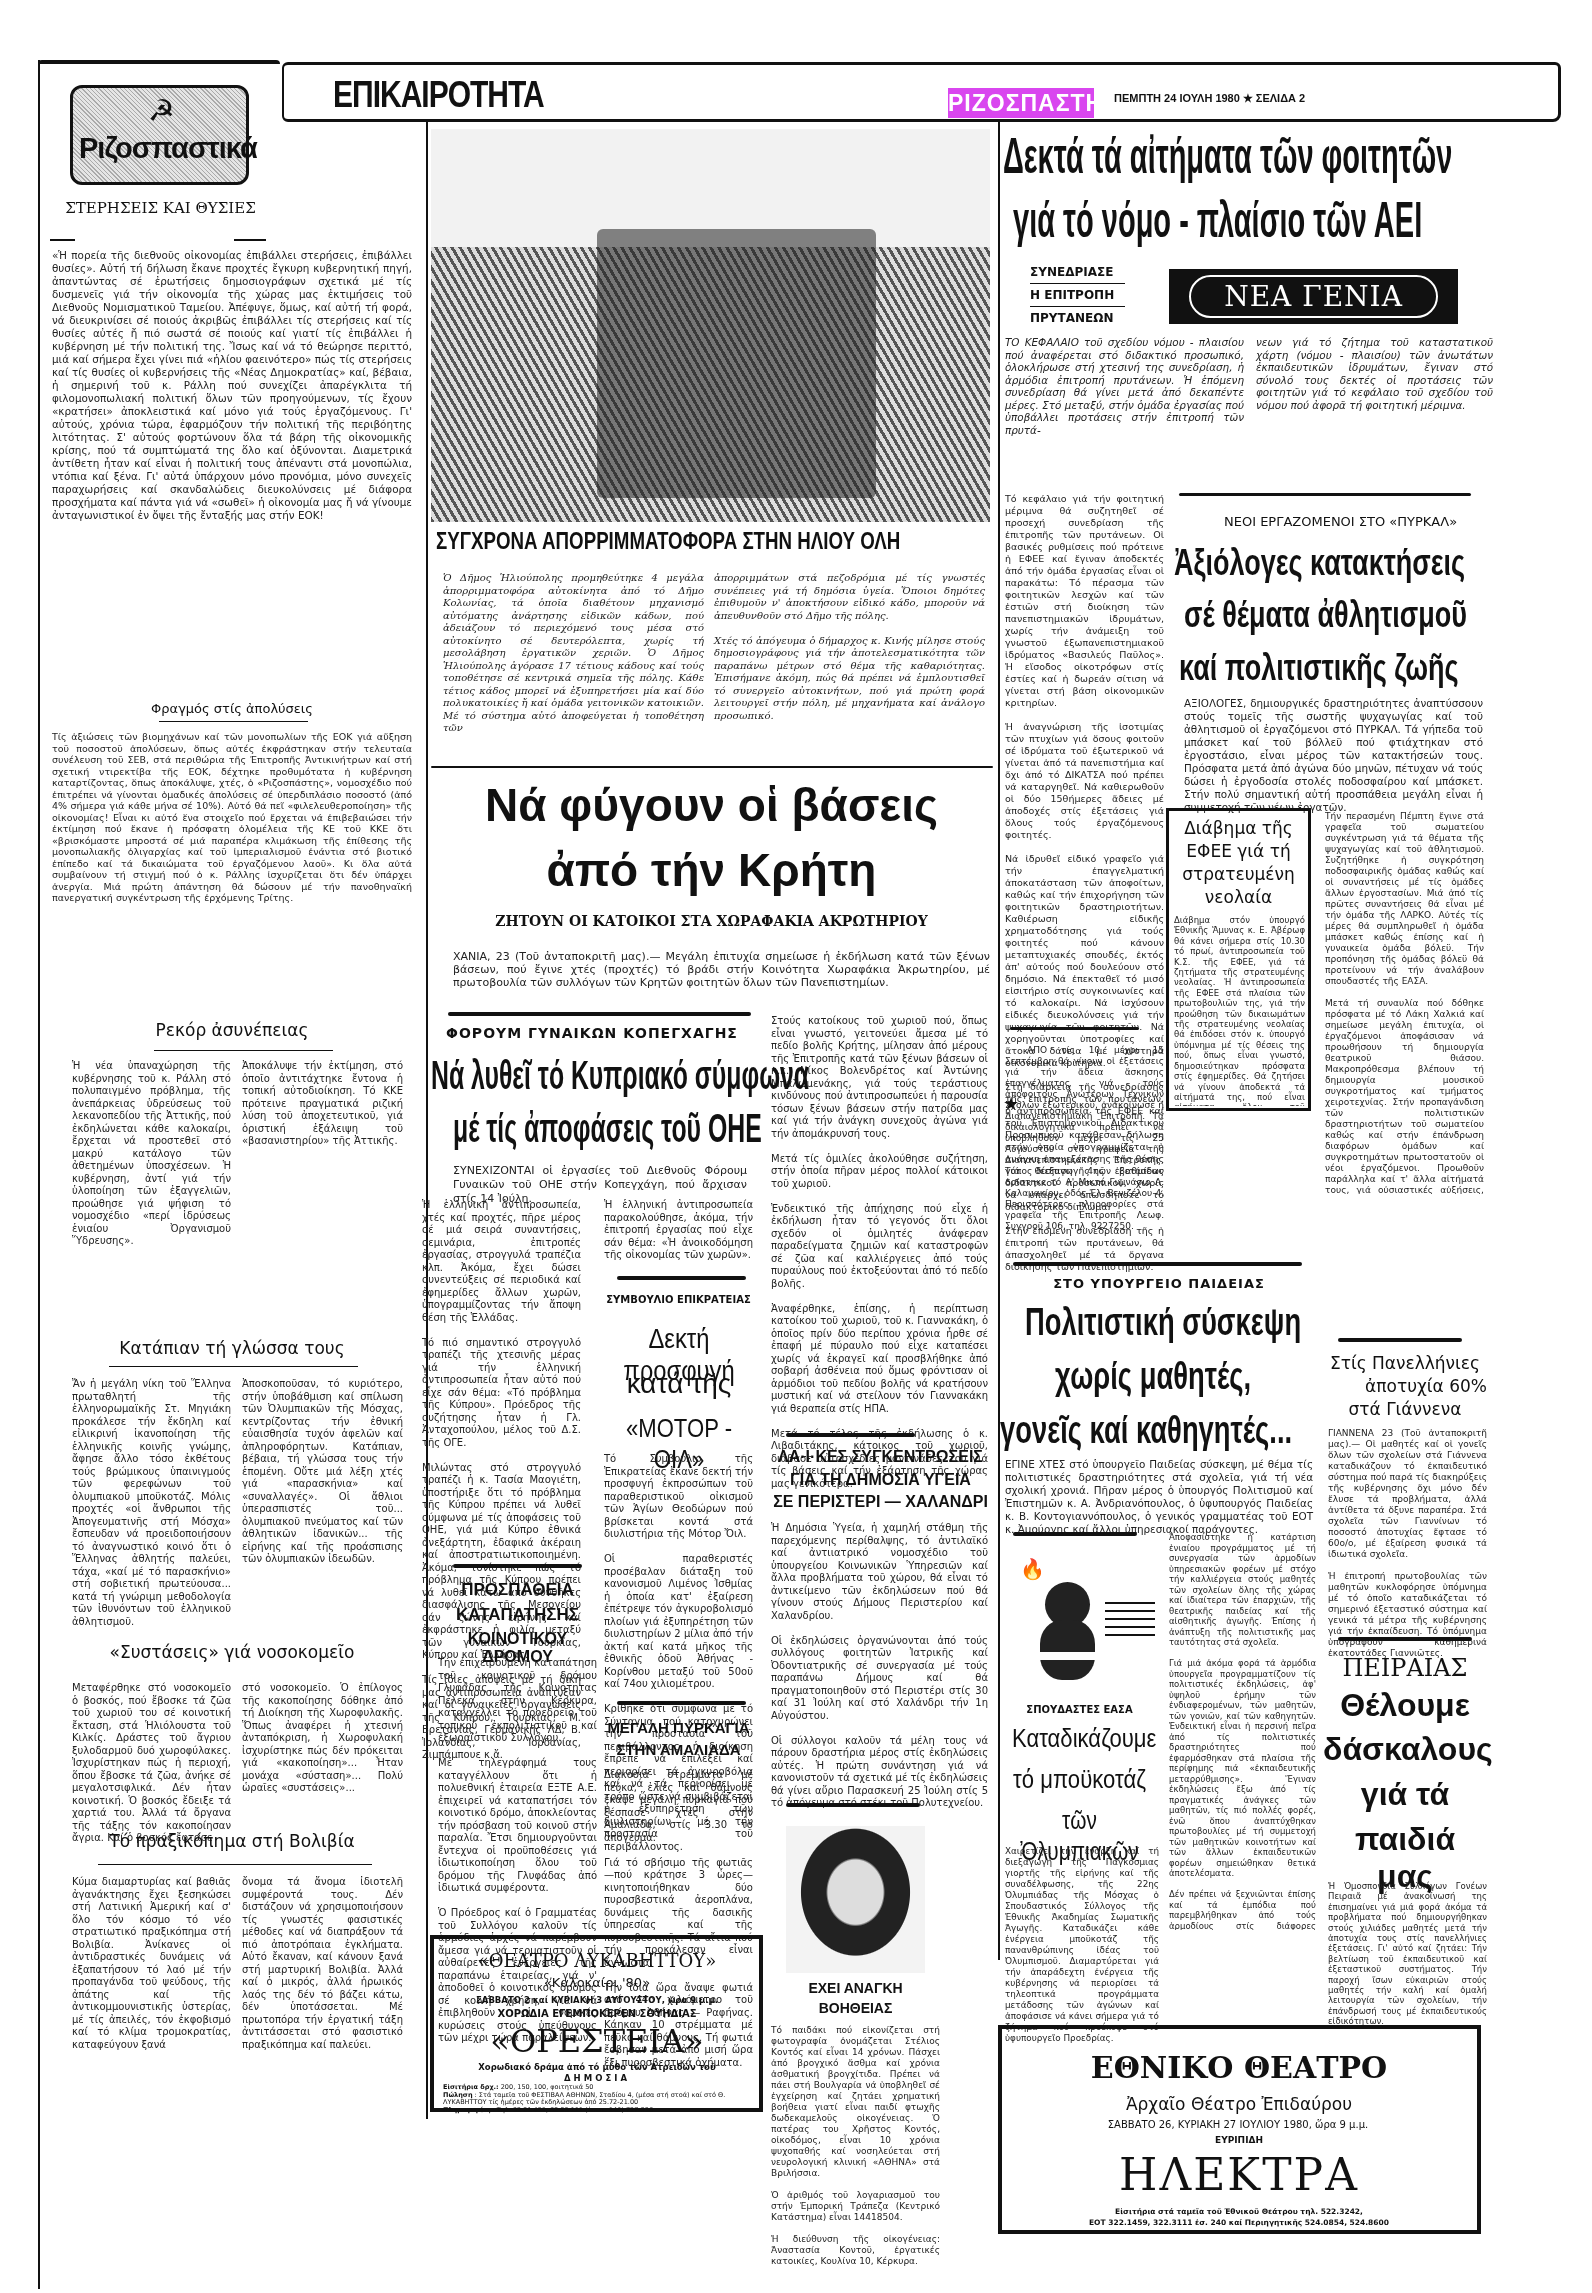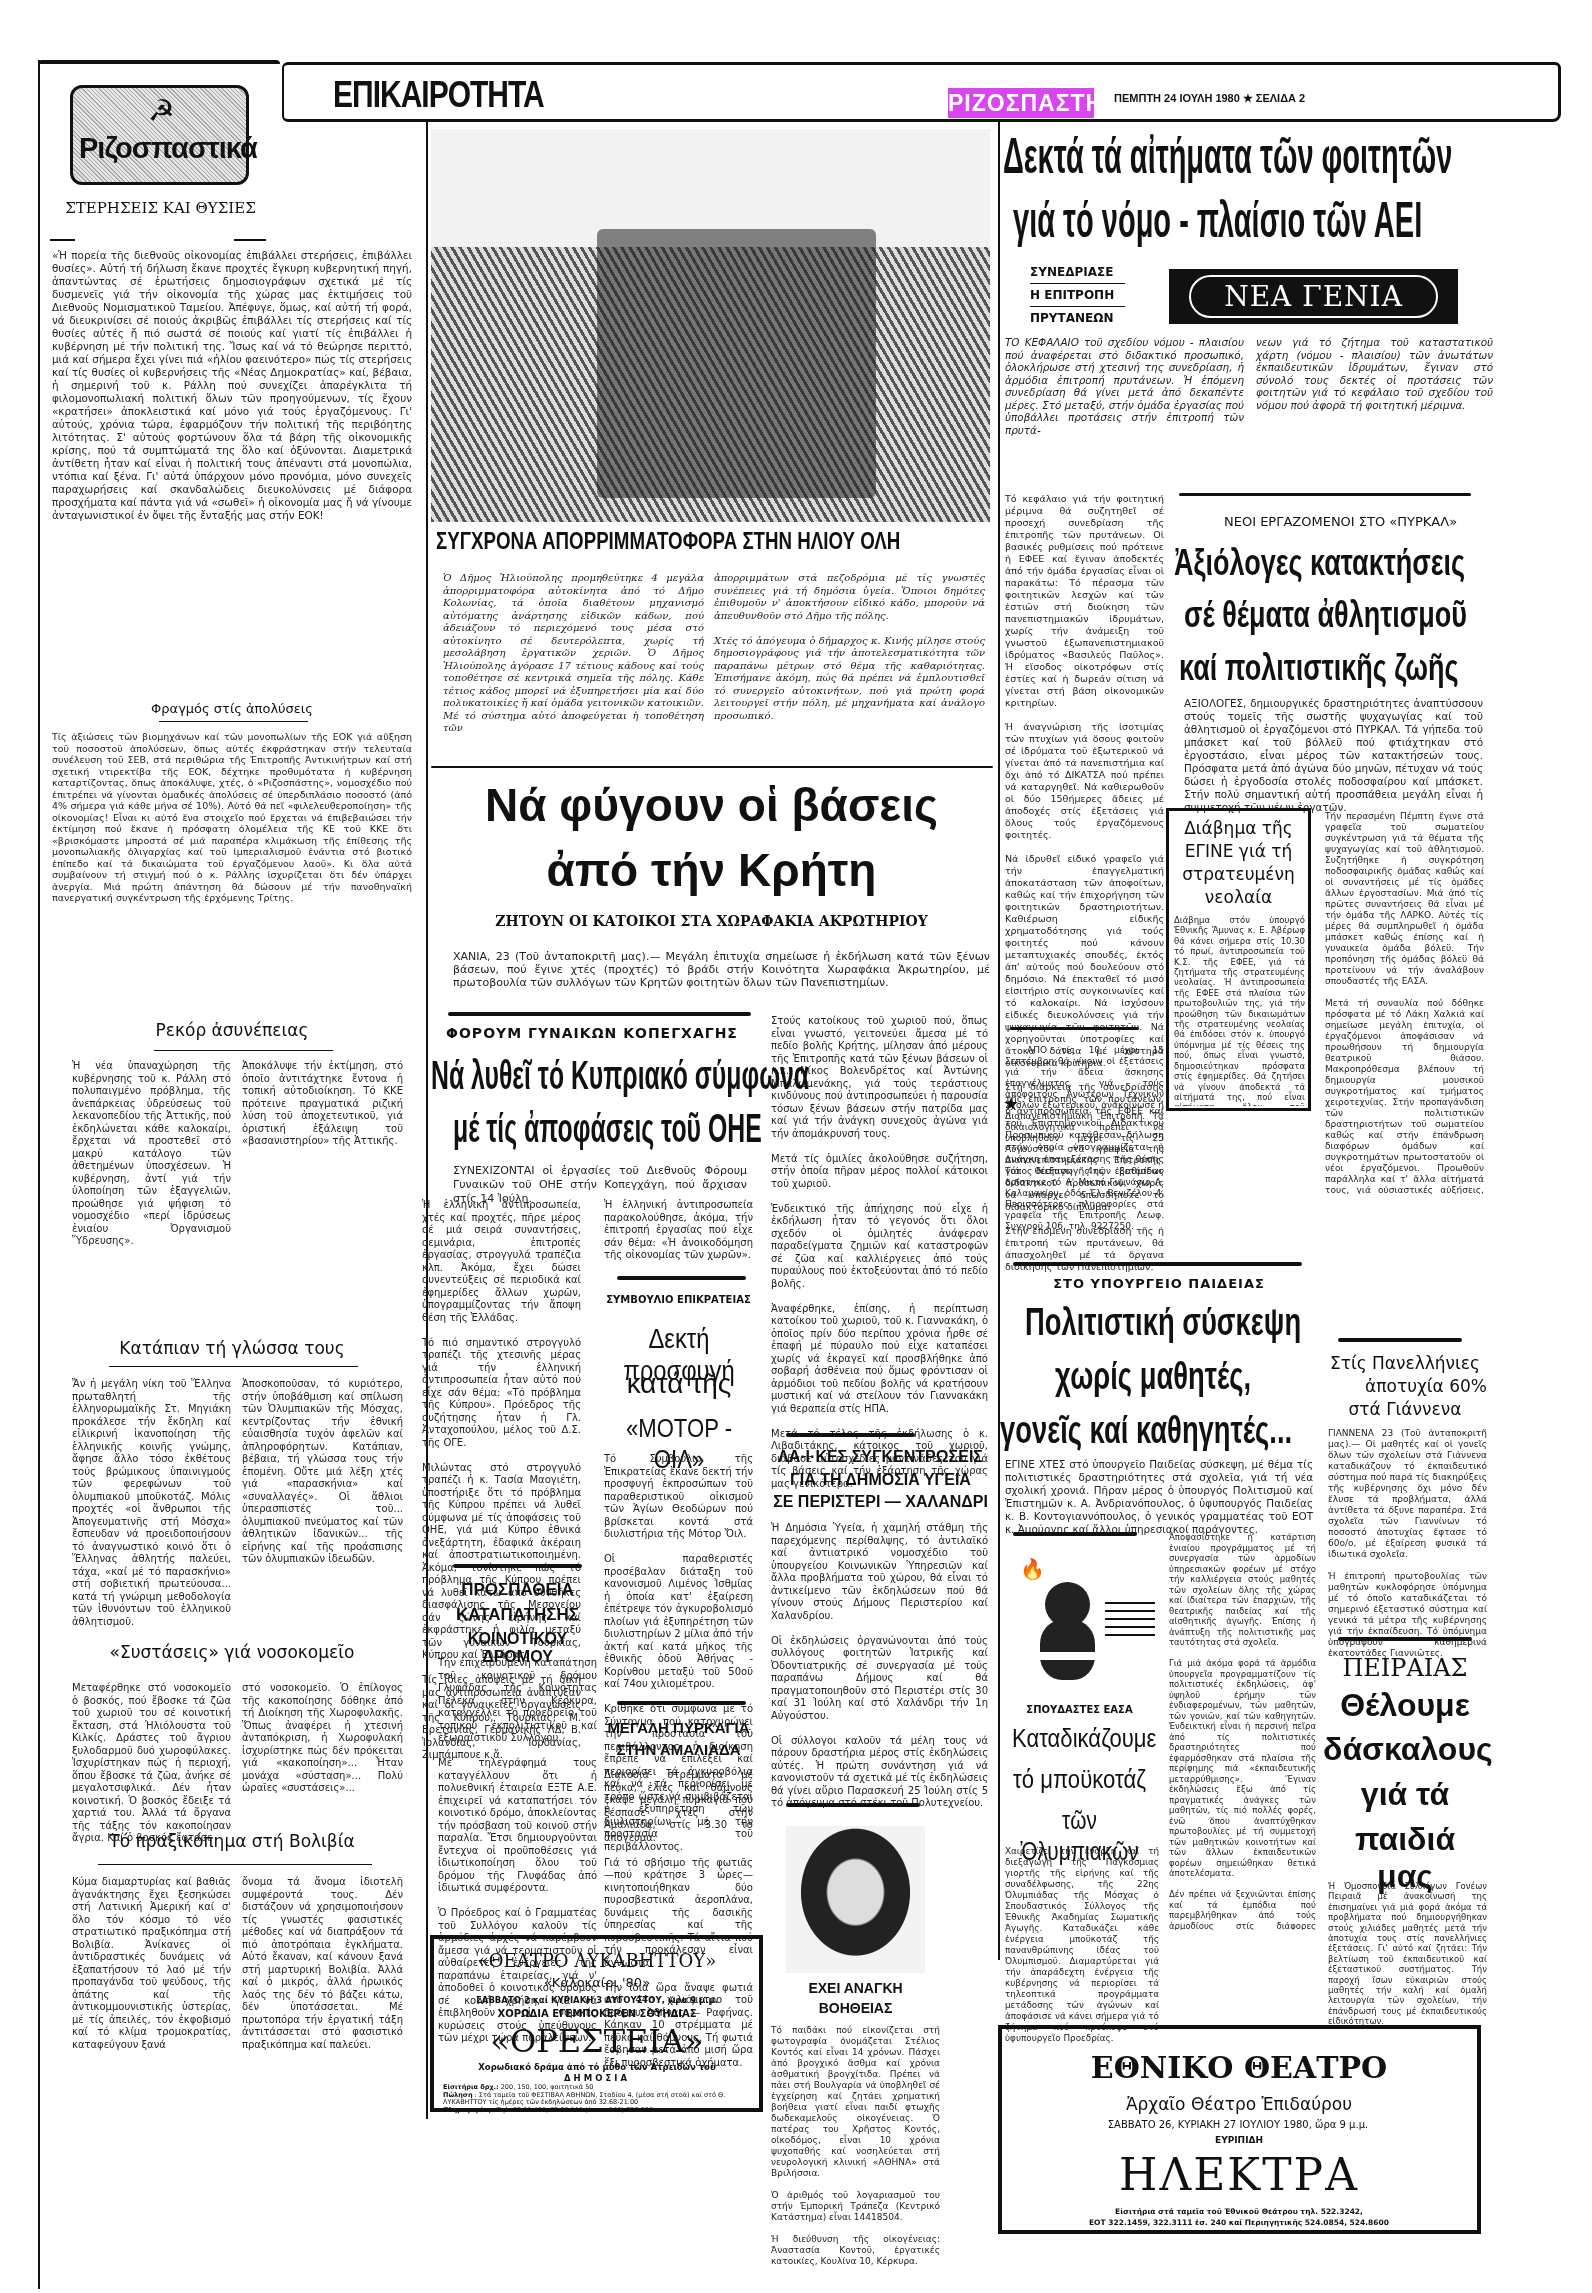--- a/index.html
+++ b/index.html
@@ -154,21 +154,21 @@
 <div class="ad-box" style="left:430px;top:1935px;width:333px;height:177px;"></div>
 <div class="abs center serif" style="left:438px;top:1950px;width:318px;font-size:18px;">«ΘΕΑΤΡΟ ΛΥΚΑΒΗΤΤΟΥ»</div>
 <div class="abs center" style="left:438px;top:1975px;width:318px;font-size:13px;">«Καλοκαίρι '80»</div>
 <div class="abs center" style="left:438px;top:1995px;width:318px;font-size:8.5px;font-weight:bold;">ΣΑΒΒΑΤΟ 2 καί ΚΥΡΙΑΚΗ 3 ΑΥΓΟΥΣΤΟΥ, ὥρα 9 μ.μ.</div>
 <div class="abs center" style="left:438px;top:2008px;width:318px;font-size:10px;font-weight:bold;">ΧΟΡΩΔΙΑ ΕΓΕΜΠΟΚΕΡΕΝ ΣΟΥΗΔΙΑΣ</div>
 <div class="abs center serif" style="left:438px;top:2023px;width:318px;font-size:32px;line-height:36px;">«ΟΡΕΣΤΕΙΑ»</div>
 <div class="abs center" style="left:438px;top:2062px;width:318px;font-size:8.5px;font-weight:bold;">Χορωδιακό δράμα ἀπό τό μύθο τῶν Ἀτρειδῶν τοῦ</div>
 <div class="abs center" style="left:438px;top:2073px;width:318px;font-size:8.5px;font-weight:bold;letter-spacing:3px;">ΔΗΜΟΣΙΑ</div>
 <div class="abs" style="left:443px;top:2084px;width:310px;font-size:6.5px;line-height:7.5px;">
   <div><b>Εἰσιτήρια δρχ.:</b> <span>200, 150, 100, φοιτητικά 50</span></div>
-  <div><b>Πώληση</b> <span>: Στά ταμεῖα τοῦ ΦΕΣΤΙΒΑΛ ΑΘΗΝΩΝ, Σταδίου 4, (μέσα στή στοά) καί στό Θ. ΛΥΚΑΒΗΤΤΟΥ τίς ἡμέρες τῶν ἐκδηλώσεων ἀπό 32.68-21.00</span></div>
+  <div><b>Πώληση</b> <span>: Στά ταμεῖα τοῦ ΦΕΣΤΙΒΑΛ ΑΘΗΝΩΝ, Σταδίου 4, (μέσα στή στοά) καί στό Θ. ΛΥΚΑΒΗΤΤΟΥ τίς ἡμέρες τῶν ἐκδηλώσεων ἀπό 25.72-21.00</span></div>
   <div><b>Πληροφορίες</b> <span>: Τηλ. 32 21 459, 32 23 111 (ἐσωτ. 140) 727-236</span></div>
 </div>
 
 <div class="vline" style="left:998px;top:119px;height:1841px;"></div>
 <div class="abs cond" style="left:1003px;top:127px;font-size:50px;transform:scaleX(0.58);white-space:nowrap;">Δεκτά τά αἰτήματα τῶν φοιτητῶν</div>
 <div class="abs cond" style="left:1013px;top:191px;font-size:50px;transform:scaleX(0.58);white-space:nowrap;">γιά τό νόμο - πλαίσιο τῶν ΑΕΙ</div>
 
 <div class="abs" style="left:1030px;top:261px;width:95px;font-size:12px;font-weight:bold;line-height:22px;">
   <div style="border-bottom:1px solid #111;">ΣΥΝΕΔΡΙΑΣΕ</div>
   <div style="border-bottom:1px solid #111;">Η ΕΠΙΤΡΟΠΗ</div>
@@ -191,21 +191,21 @@
 <div class="abs rule" style="left:1179px;top:493px;width:292px;height:3px;"></div>
 
 <div class="abs" style="left:1224px;top:514px;font-size:13px;">ΝΕΟΙ ΕΡΓΑΖΟΜΕΝΟΙ ΣΤΟ «ΠΥΡΚΑΛ»</div>
 <div class="abs cond" style="left:1174px;top:542px;font-size:36px;transform:scaleX(0.75);white-space:nowrap;">Ἀξιόλογες κατακτήσεις</div>
 <div class="abs cond" style="left:1184px;top:594px;font-size:36px;transform:scaleX(0.75);white-space:nowrap;">σέ θέματα ἀθλητισμοῦ</div>
 <div class="abs cond" style="left:1179px;top:647px;font-size:36px;transform:scaleX(0.75);white-space:nowrap;">καί πολιτιστικῆς ζωῆς</div>
 <div class="abs col-text" style="left:1184px;top:697px;width:299px;font-size:10.4px;line-height:13px;">ΑΞΙΟΛΟΓΕΣ, δημιουργικές δραστηριότητες ἀναπτύσσουν στούς τομεῖς τῆς σωστῆς ψυχαγωγίας καί τοῦ ἀθλητισμοῦ οἱ ἐργαζόμενοι στό ΠΥΡΚΑΛ. Τά γήπεδα τοῦ μπάσκετ καί τοῦ βόλλεϋ πού φτιάχτηκαν στό ἐργοστάσιο, εἶναι μέρος τῶν κατακτήσεών τους. Πρόσφατα μετά ἀπό ἀγώνα δύο μηνῶν, πέτυχαν νά τούς δώσει ἡ ἐργοδοσία στολές ποδοσφαίρου καί μπάσκετ. Στήν πολύ σημαντική αὐτή προσπάθεια μεγάλη εἶναι ἡ συμμετοχή τῶν νέων ἐργατῶν.</div>
 
 <div class="box" style="left:1166px;top:808px;width:145px;height:303px;"></div>
 <div class="abs center" style="left:1169px;top:818px;width:139px;font-size:17px;">Διάβημα τῆς</div>
-<div class="abs center" style="left:1169px;top:841px;width:139px;font-size:17px;">ΕΓΙΝΕ γιά τή</div>
+<div class="abs center" style="left:1169px;top:841px;width:139px;font-size:17px;">ΕΦΕΕ γιά τή</div>
 <div class="abs center" style="left:1169px;top:864px;width:139px;font-size:17px;">στρατευμένη</div>
 <div class="abs center" style="left:1169px;top:887px;width:139px;font-size:17px;">νεολαία</div>
 <div class="abs col-text" style="left:1174px;top:915px;width:131px;font-size:8.5px;line-height:10.4px;white-space:pre-line;overflow:hidden;height:191px;">Διάβημα στόν ὑπουργό Ἐθνικῆς Ἄμυνας κ. Ε. Ἀβέρωφ θά κάνει σήμερα στίς 10.30 τό πρωί, ἀντιπροσωπεία τοῦ Κ.Σ. τῆς ΕΦΕΕ, γιά τά ζητήματα τῆς στρατευμένης νεολαίας. Ἡ ἀντιπροσωπεία τῆς ΕΦΕΕ στά πλαίσια τῶν πρωτοβουλιῶν της, γιά τήν προώθηση τῶν δικαιωμάτων τῆς στρατευμένης νεολαίας θά ἐπιδόσει στόν κ. ὑπουργό ὑπόμνημα μέ τίς θέσεις της πού, ὅπως εἶναι γνωστό, δημοσιεύτηκαν πρόσφατα στίς ἐφημερίδες. Θά ζητήσει νά γίνουν ἀποδεκτά τά αἰτήματά της, πού εἶναι αἰτήματα ὅλου τοῦ δημοκρατικοῦ λαοῦ.
 
 Ὅπως εἶναι γνωστό, ἡ Ε.Φ.Ε.Ε. ζητά τήν οὐσιαστική μείωση τῆς στρατιωτικῆς θητείας, νά καλυτερεύουν οἱ συνθῆκες διαβίωσης τῆς στρατευμένης νεολαίας, νά γίνει ἐκδημοκρατισμός στό στράτευμα, νά σταματήσουν τά κηρύγματα μισαλλοδοξίας κλπ.</div>
 
 <div class="abs col-text" style="left:1325px;top:811px;width:159px;font-size:9px;line-height:11px;white-space:pre-line;overflow:hidden;height:383px;">Τήν περασμένη Πέμπτη ἔγινε στά γραφεῖα τοῦ σωματείου συγκέντρωση γιά τά θέματα τῆς ψυχαγωγίας καί τοῦ ἀθλητισμοῦ. Συζητήθηκε ἡ συγκρότηση ποδοσφαιρικῆς ὁμάδας καθώς καί οἱ συναντήσεις μέ τίς ὁμάδες ἄλλων ἐργοστασίων. Μιά ἀπό τίς πρῶτες συναντήσεις θά εἶναι μέ τήν ὁμάδα τῆς ΛΑΡΚΟ. Αὐτές τίς μέρες θά συμπληρωθεῖ ἡ ὁμάδα μπάσκετ καθώς ἐπίσης καί ἡ γυναικεία ὁμάδα βόλεϋ. Τήν προπόνηση τῆς ὁμάδας βόλεϋ θά προτείνουν νά τήν ἀναλάβουν σπουδαστές τῆς ΕΑΣΑ.
 
 Μετά τή συναυλία πού δόθηκε πρόσφατα μέ τό Λάκη Χαλκιά καί σημείωσε μεγάλη ἐπιτυχία, οἱ ἐργαζόμενοι ἀποφάσισαν νά προωθήσουν τή δημιουργία θεατρικοῦ θιάσου. Μακροπρόθεσμα βλέπουν τή δημιουργία μουσικοῦ συγκροτήματος καί τμήματος χειροτεχνίας. Στήν προπαγάνδιση τῶν πολιτιστικῶν δραστηριοτήτων τοῦ σωματείου καθώς καί στήν ἐπάνδρωση διαφόρων ὁμάδων καί συγκροτημάτων πρωτοστατοῦν οἱ νέοι ἐργαζόμενοι. Προωθοῦν παράλληλα καί τ' ἄλλα αἰτήματά τους, γιά οὐσιαστικές αὐξήσεις, γιά ἴση ἀμοιβή κλπ.
 

